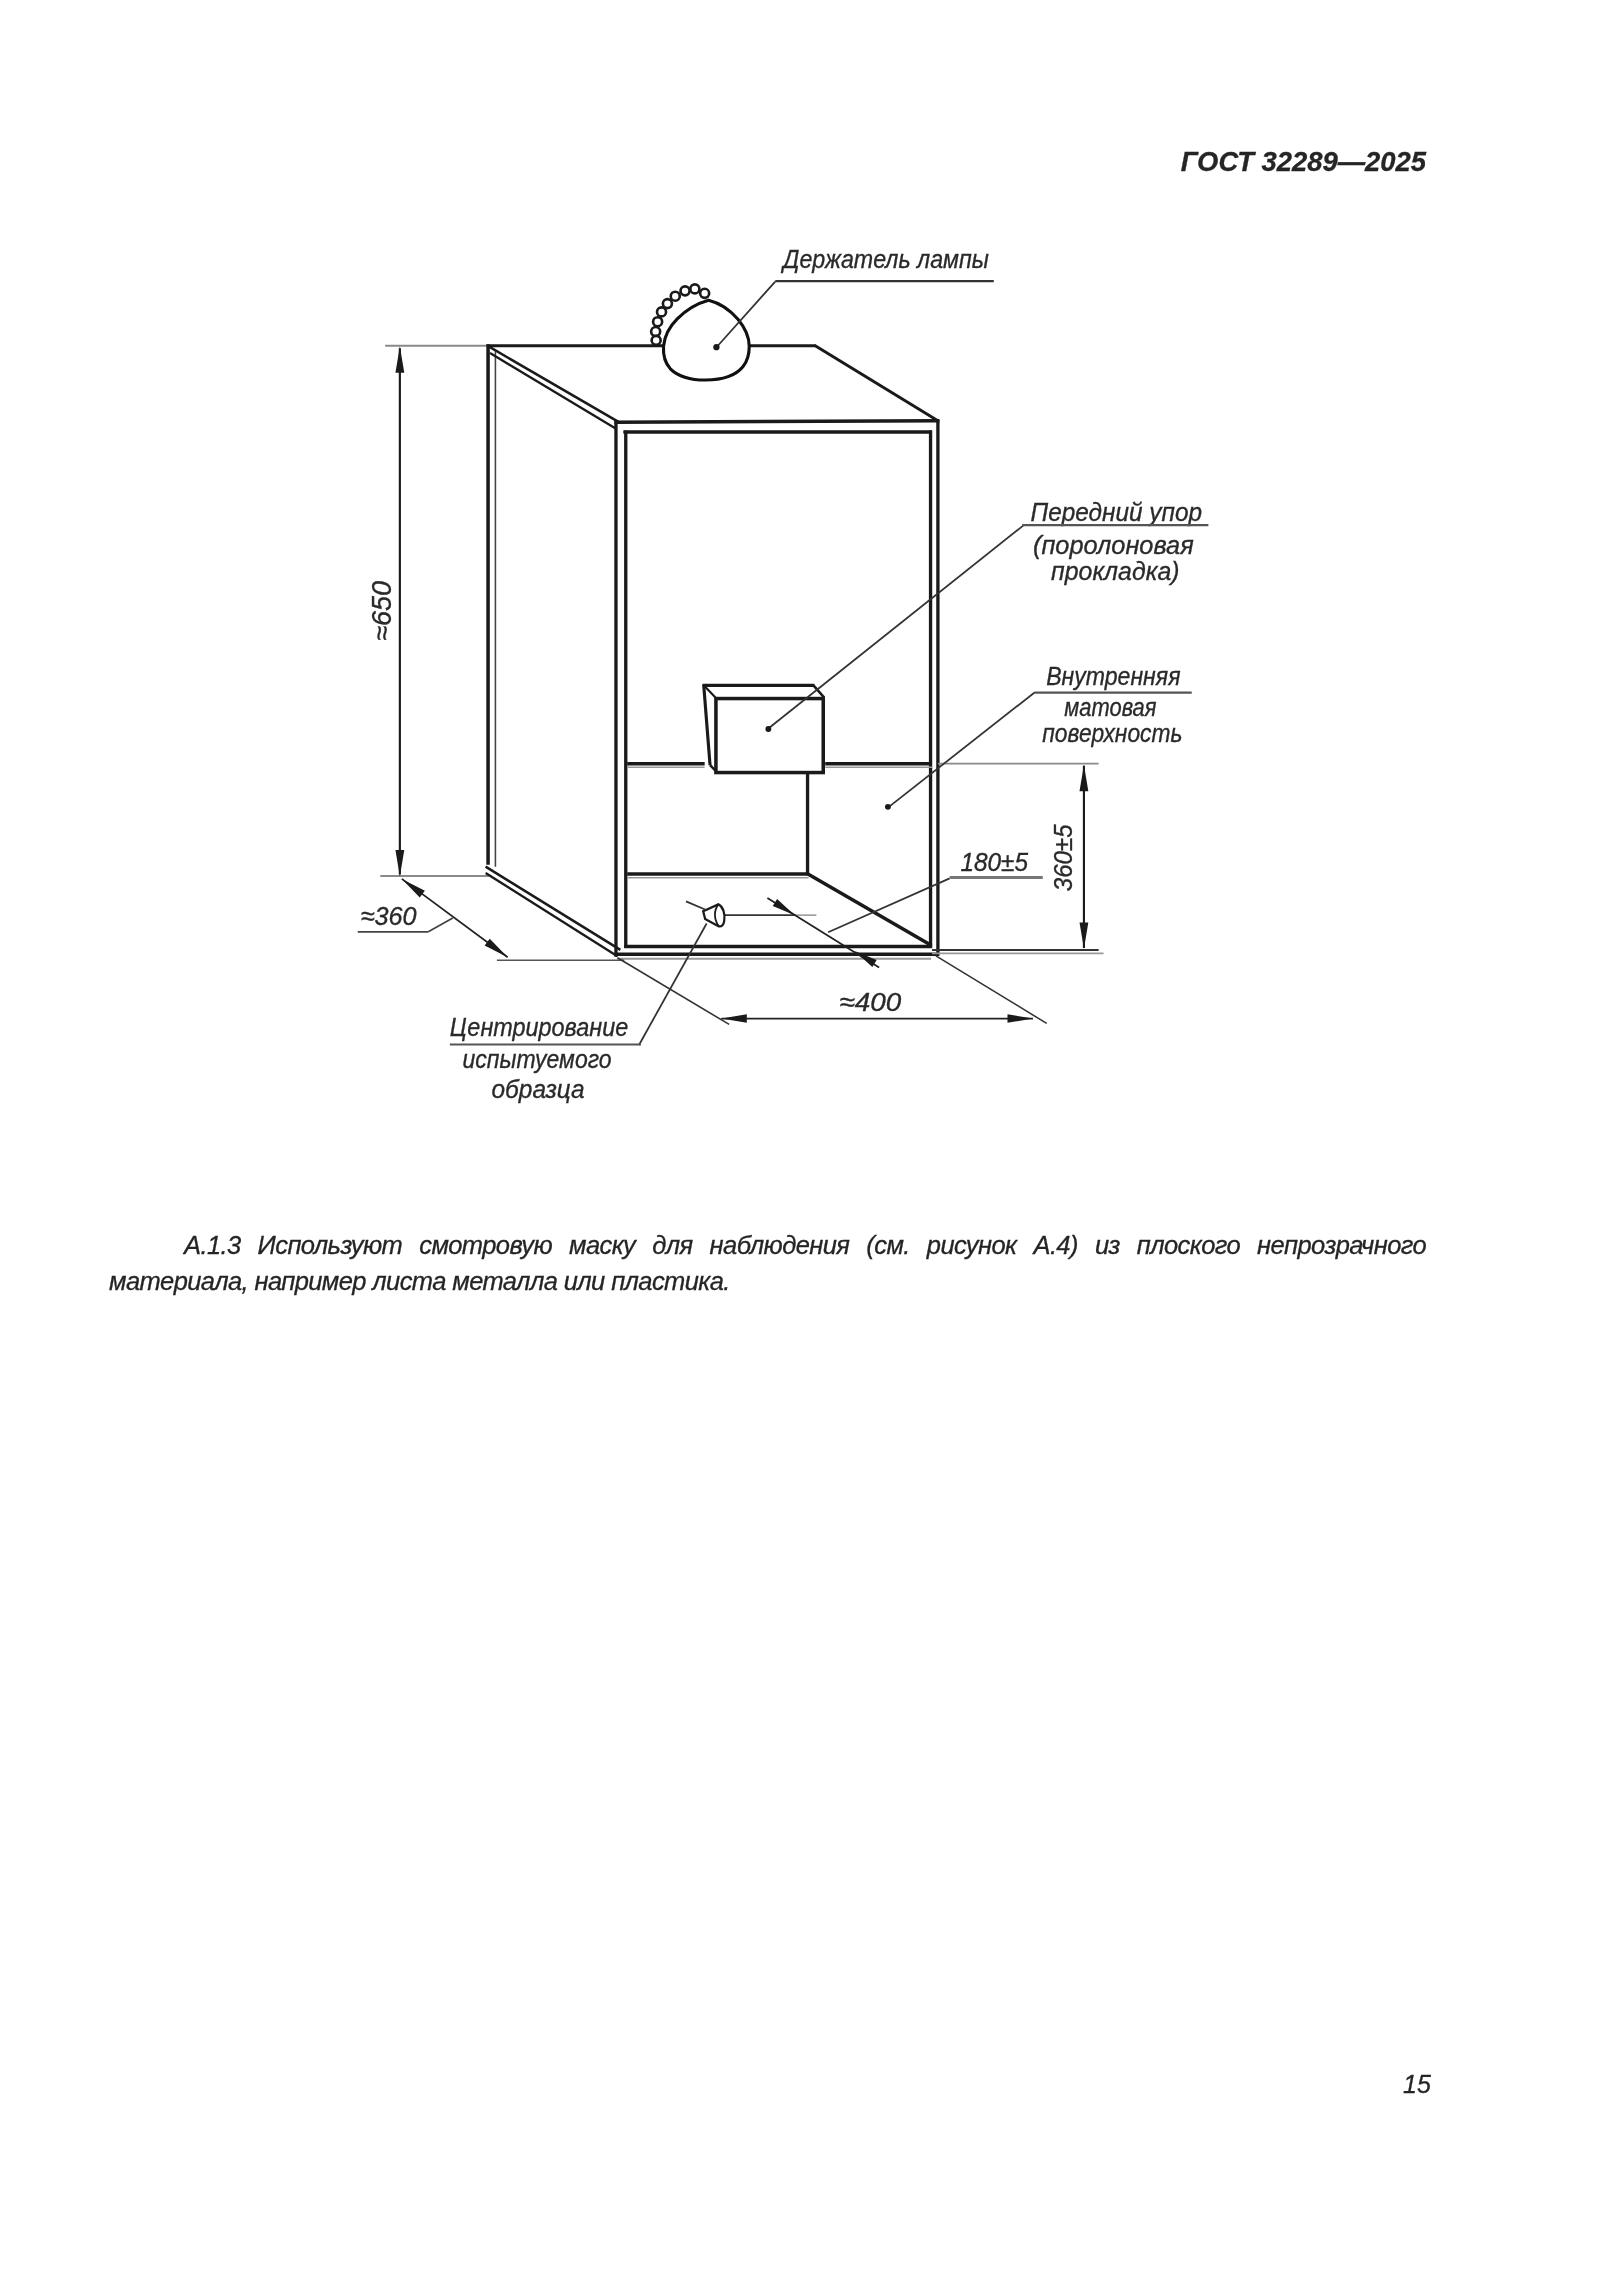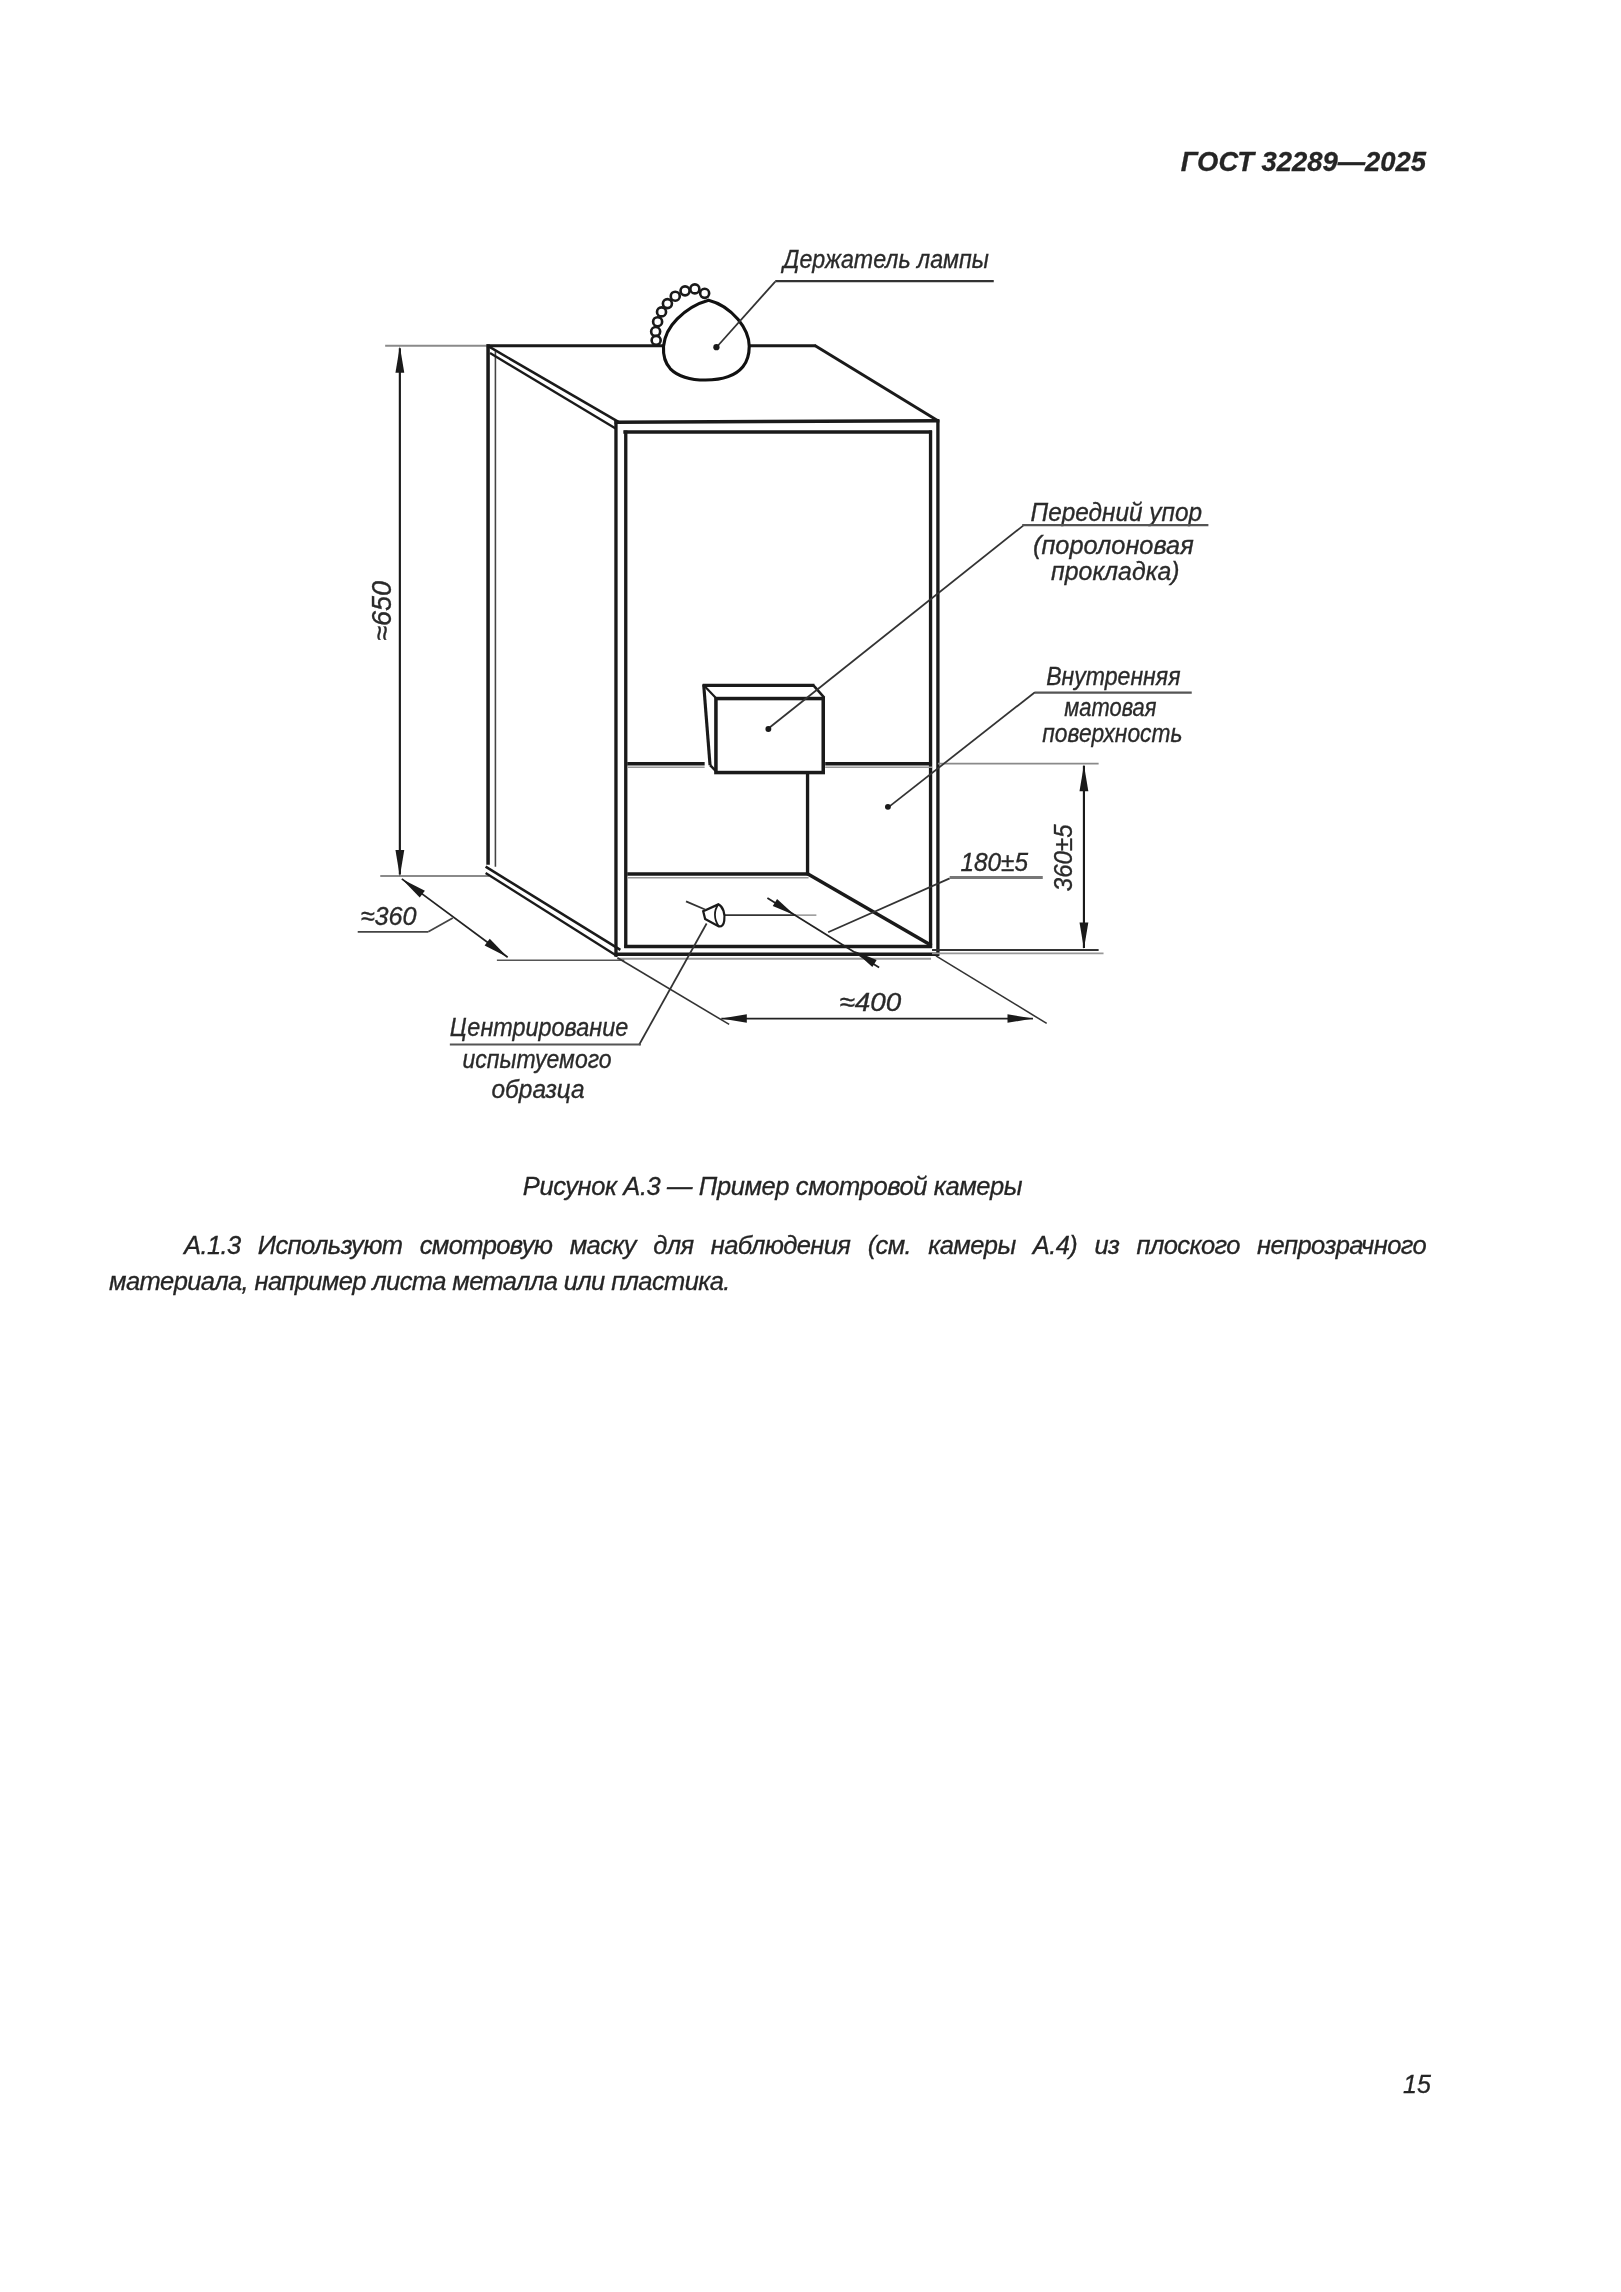--- a/index.html
+++ b/index.html
@@ -174,19 +174,18 @@
   <line x1="1056" y1="706" x2="907" y2="823" stroke="#333" stroke-width="1.8"></line>
   <circle cx="906" cy="823" r="3" fill="#1a1a1a" stroke="none"></circle>
 
   <text x="1136" y="699" font-size="27" fill="#2a2a2a" stroke="#2a2a2a" stroke-width="0.35" text-anchor="middle" font-family="Liberation Sans, sans-serif" textLength="137" lengthAdjust="spacingAndGlyphs">Внутренняя</text>
   <text x="1133" y="730" font-size="27" fill="#2a2a2a" stroke="#2a2a2a" stroke-width="0.35" text-anchor="middle" font-family="Liberation Sans, sans-serif" textLength="94" lengthAdjust="spacingAndGlyphs">матовая</text>
   <text x="1135" y="757" font-size="27" fill="#2a2a2a" stroke="#2a2a2a" stroke-width="0.35" text-anchor="middle" font-family="Liberation Sans, sans-serif" textLength="143" lengthAdjust="spacingAndGlyphs">поверхность</text>
 
   <line x1="1056" y1="706.5" x2="1216" y2="706.5" stroke="#555" stroke-width="2.4"></line>
   </svg>
 
-  <div class="t" style="left:114px;top:1172px;width:1317px;text-align:center;font-size:25.5px;letter-spacing:-0.4px;">Рисунок А.3 — Пример смотровой камеры</div>
 
-  <div class="t" style="left:109px;top:1227px;width:1317px;font-size:25.5px;letter-spacing:-0.6px;text-align:justify;text-indent:75px;white-space:normal;line-height:36px;">А.1.3 Используют смотровую маску для наблюдения (см. камеры А.4) из плоского непрозрачного материала, например листа металла или пластика.</div>
+  <div class="t" style="left:109px;top:1227px;width:1317px;font-size:25.5px;letter-spacing:-0.6px;text-align:justify;text-indent:75px;white-space:normal;line-height:36px;">А.1.3 Используют смотровую маску для наблюдения (см. рисунок А.4) из плоского непрозрачного материала, например листа металла или пластика.</div>
 
   <div class="t" style="left:1403px;top:2070px;font-size:25px;">15</div>
 </div>
 
 
 </body></html>

